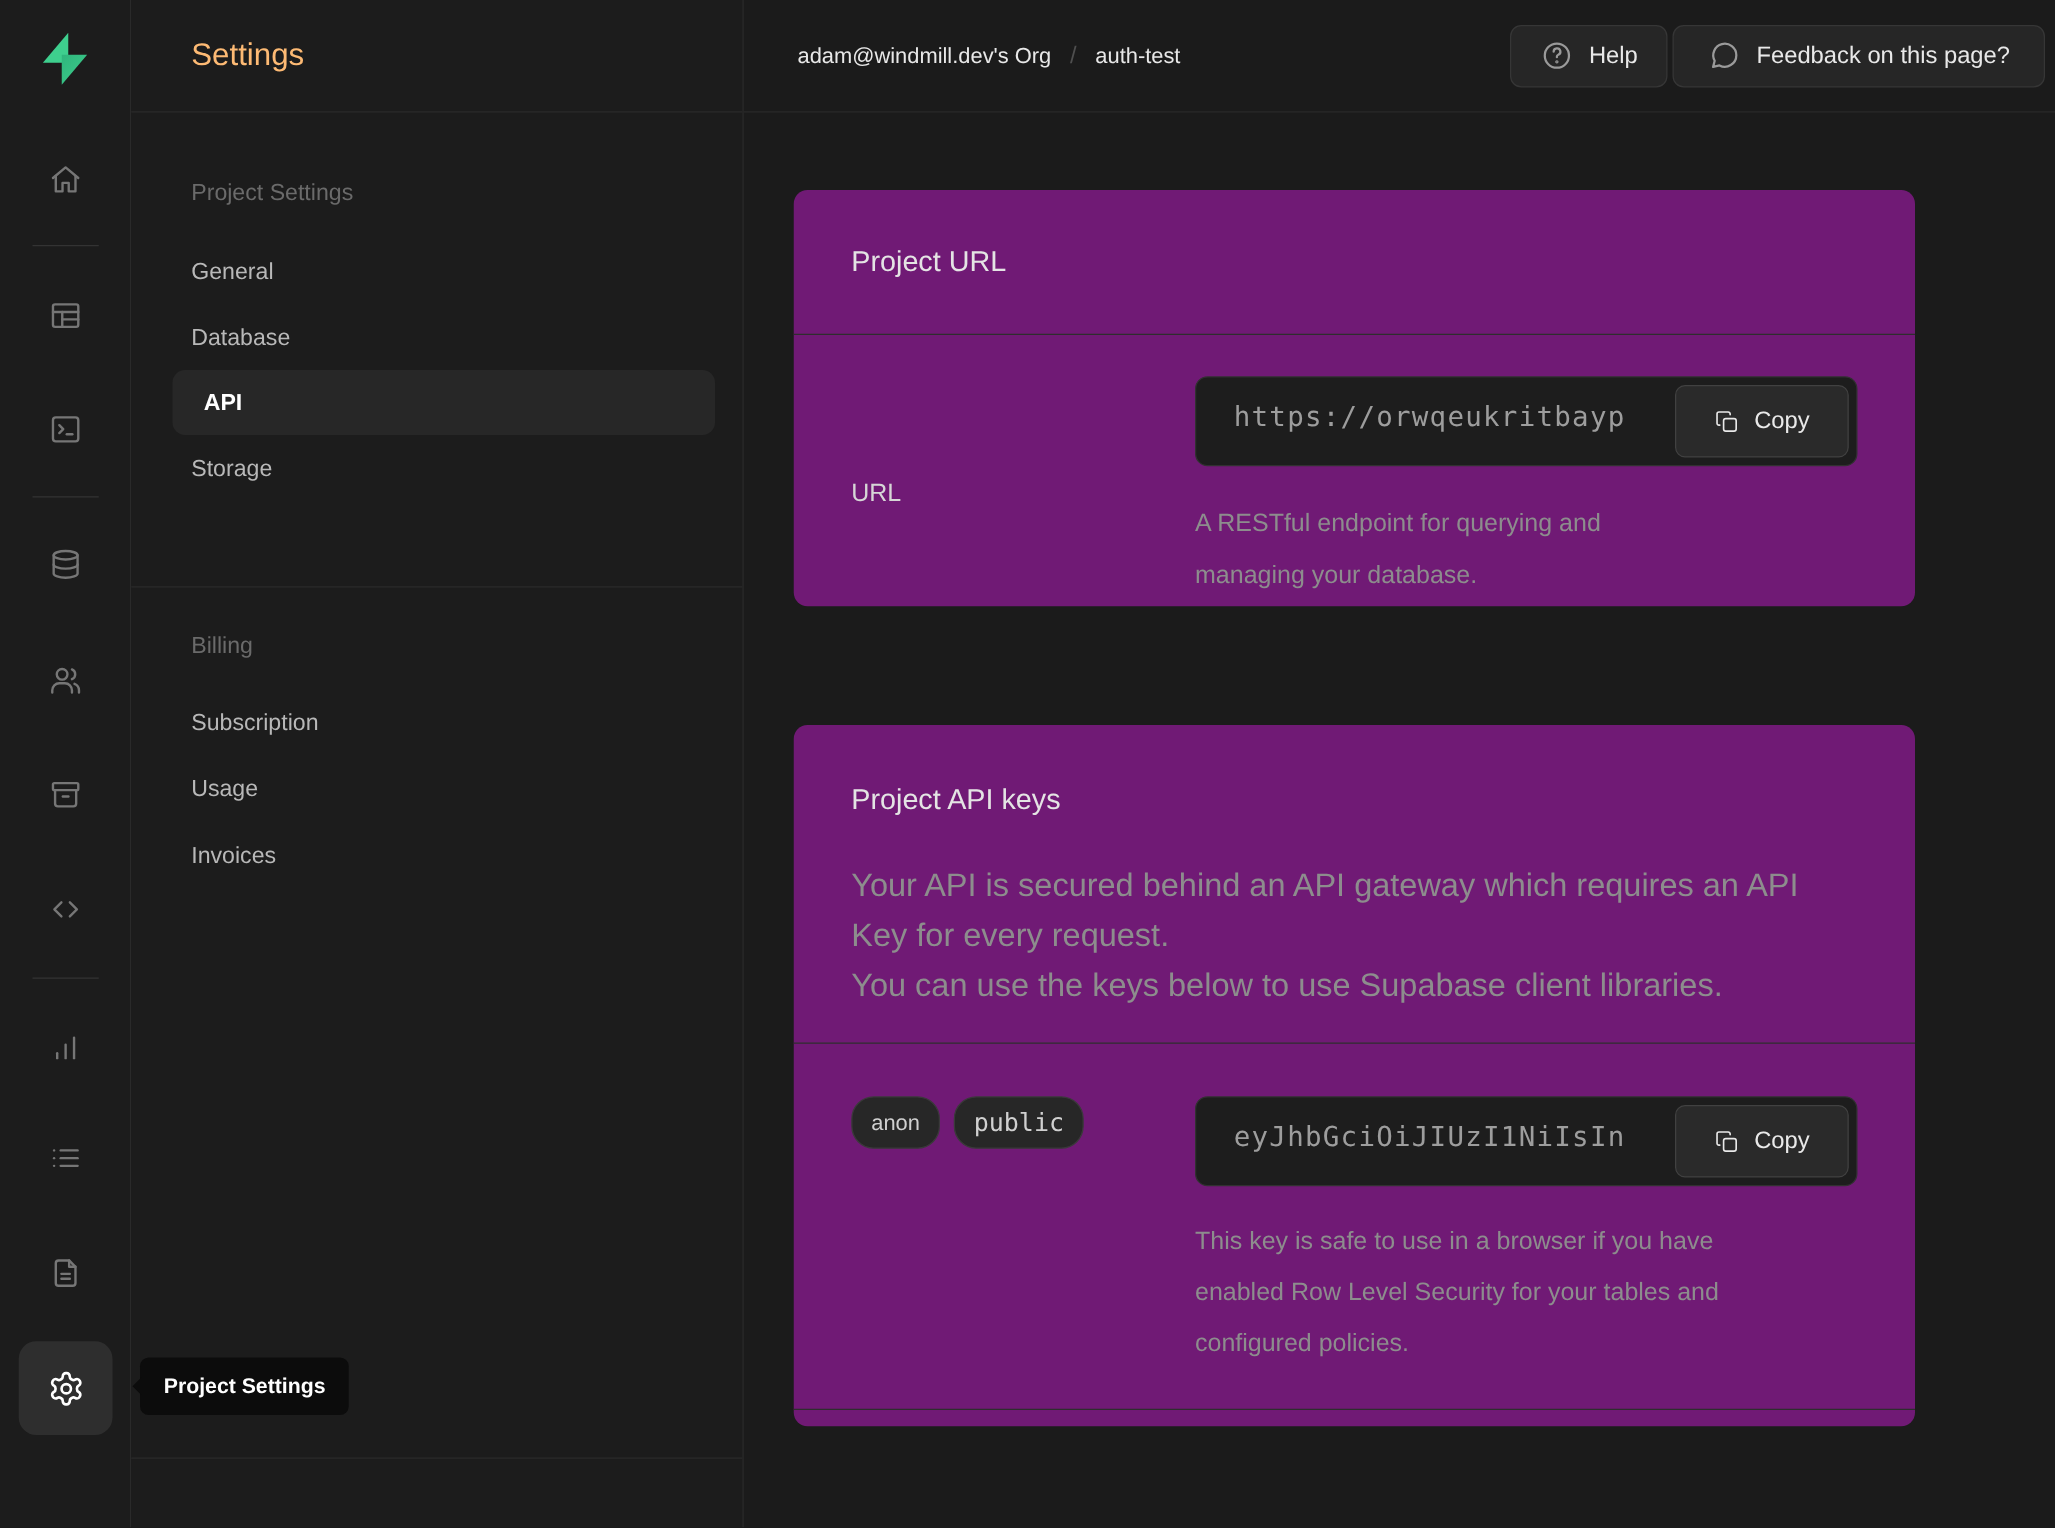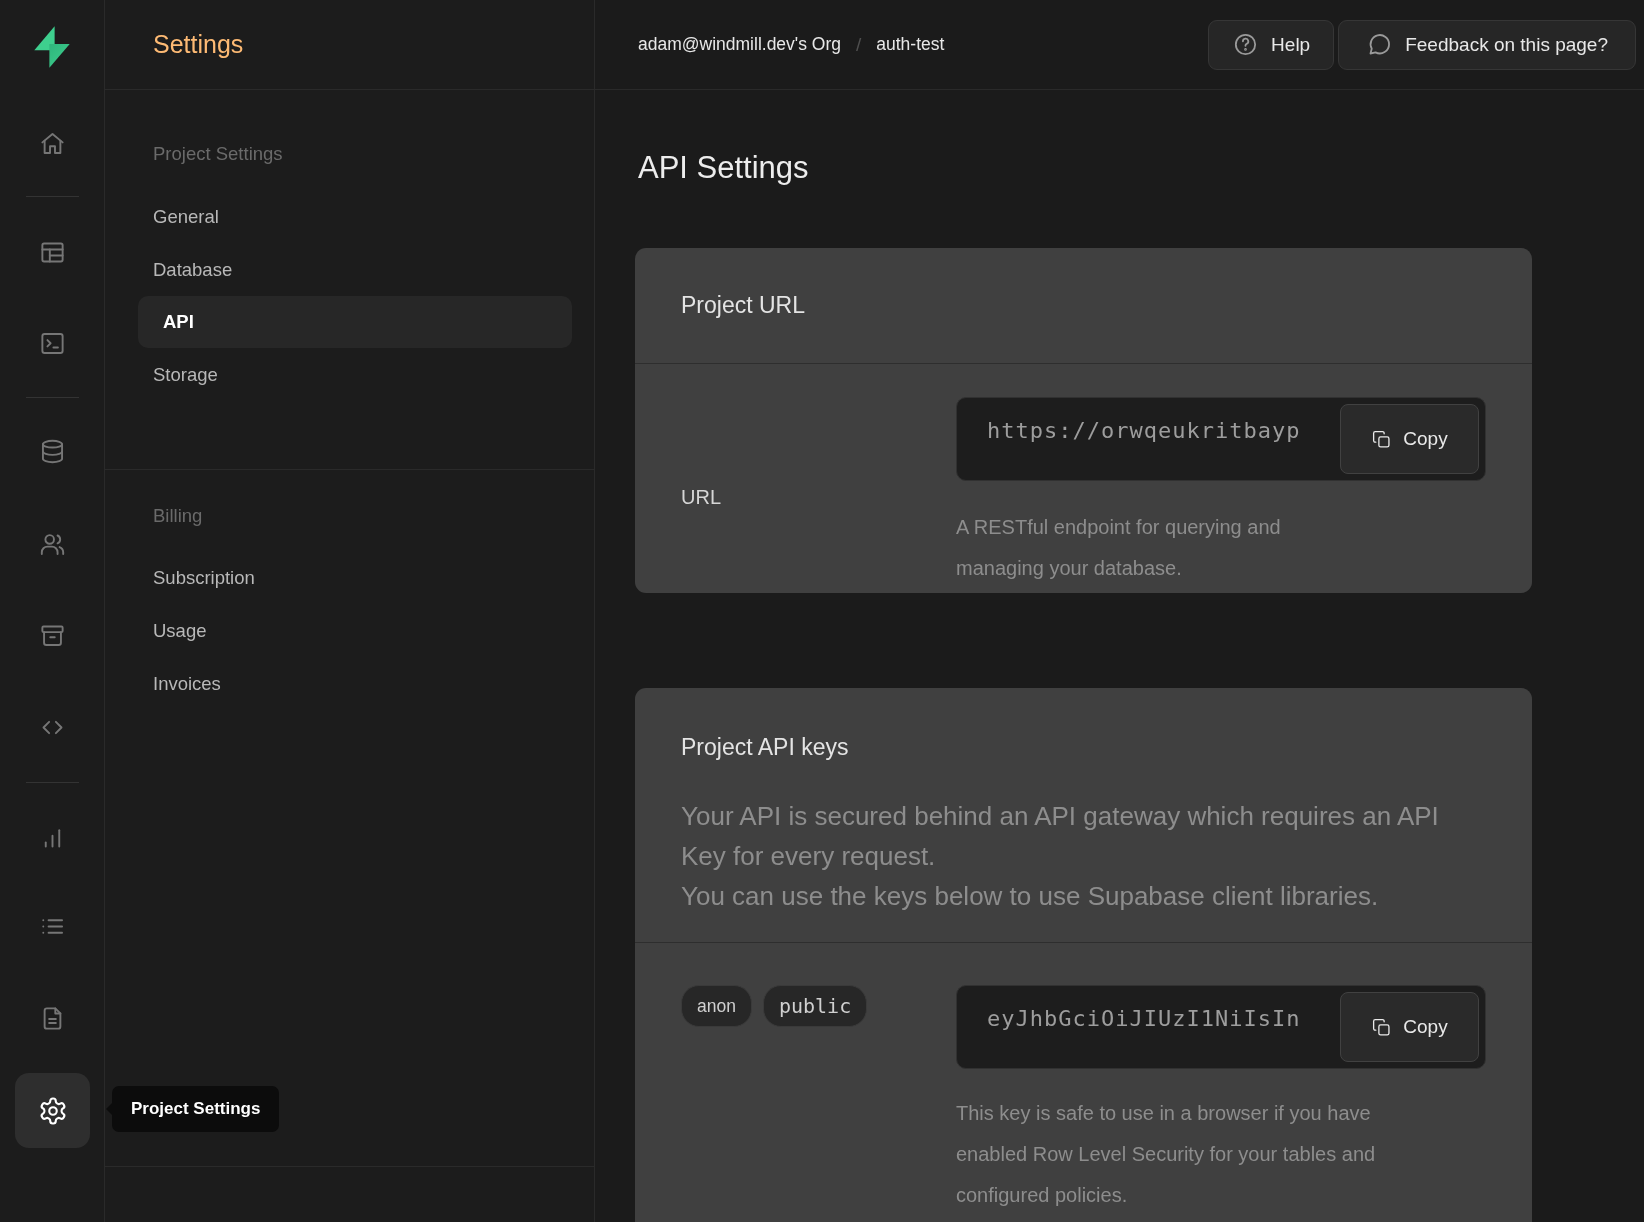--- a/index.html
+++ b/index.html
@@ -87,21 +87,21 @@
     font-family:"Liberation Sans", sans-serif;
   }
   .hbtn.feedback { padding:0 27px; }
   .hbtn svg { width:27px; height:27px; stroke:#9a9a9a; fill:none;
     stroke-width:1.6; stroke-linecap:round; stroke-linejoin:round; }
 
   .content { flex:1 1 auto; overflow:hidden; }
   .page-title { margin:60px 0 0 43px; font-size:31px; font-weight:500; color:#ededed; }
 
   .card {
-    margin-left:40px; width:897px; background:#404040; border-radius:11px;
+    margin-left:40px; width:897px; background:#701a75; border-radius:11px;
   }
   .card.url-card { margin-top:62px; }
   .card.keys-card { margin-top:95px; }
 
   .card-head { padding:42px 46px 43px; }
   .card-title { font-size:23px; font-weight:400; color:#e4e4e4; line-height:30px; }
 
   .keys-head { padding:44px 46px 26px; }
   .keys-desc { margin-top:34px; font-size:26px; line-height:40px; color:#8d8d8d; max-width:830px; }
 
@@ -112,21 +112,21 @@
   .row-label { padding-top:8px; font-size:20px; line-height:28px; color:#d6d6d6; }
   .row-value-col { flex:1 1 auto; min-width:0; }
 
   .badges { display:flex; gap:11px; }
   .badge {
     background:#272727; border:1px solid #3a3a3a; border-radius:18px;
     padding:8px 15px; font-size:17.5px; color:#d0d0d0; line-height:24px;
   }
   .badge.mono { font-family:"DejaVu Sans Mono", monospace; font-size:20px;text-align:center; }
 
-  .copy-input { position:relative; width:530px; height:84px;
+  .copy-input { position:relative; width:530px; height:72px;
     background:#1d1d1d; border:1px solid #313131; border-radius:10px; }
   .copy-input .value {
     display:block; height:100%; line-height:66px; padding:0 150px 0 30px;
     font-family:"DejaVu Sans Mono", monospace; font-size:22px; letter-spacing:1px;
     color:#9d9d9d; white-space:nowrap; overflow:hidden;
   }
   .copy-btn {
     position:absolute; top:6px; right:6px; bottom:6px; width:139px;
     background:#2a2a2a; border:1px solid #414141; border-radius:8px;
     display:flex; align-items:center; justify-content:center; gap:11px;
@@ -292,21 +292,20 @@
         <button class="hbtn feedback">
           <svg viewBox="0 0 24 24">
             <path d="M20.5 11.7a8.2 8.2 0 0 1-12 7.26L4 20l1.1-4.3a8.2 8.2 0 1 1 15.4-4z"></path>
           </svg>
           <span>Feedback on this page?</span>
         </button>
       </div>
     </header>
 
     <div class="content">
-      <h1 class="page-title">API Settings</h1>
 
       <section class="card url-card">
         <div class="card-head">
           <h2 class="card-title">Project URL</h2>
         </div>
         <div class="card-row url-row">
           <div class="row-label-col">
             <div class="row-label">URL</div>
           </div>
           <div class="row-value-col">

